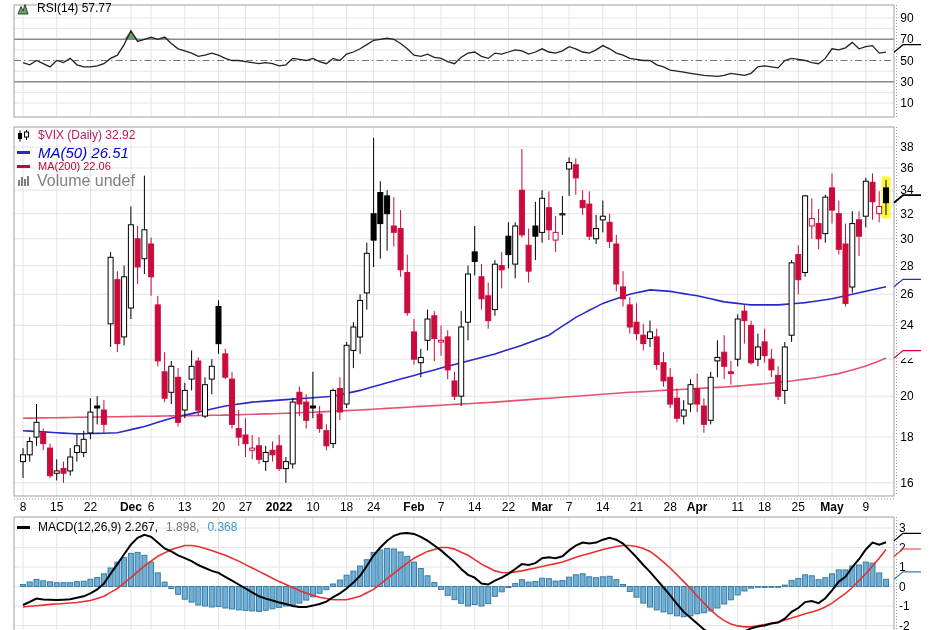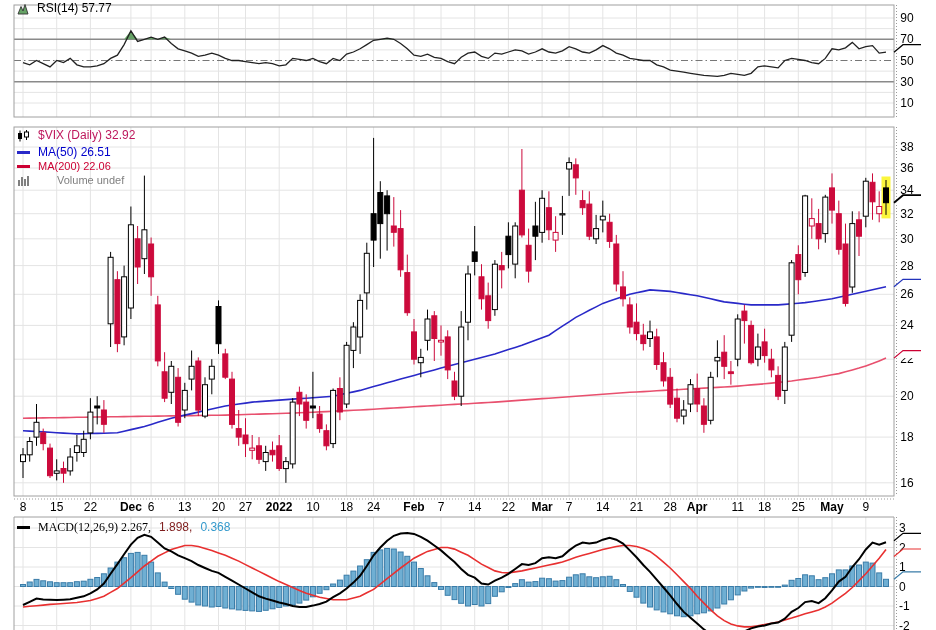--- a/index.html
+++ b/index.html
@@ -885,37 +885,37 @@
       <line x1="3" y1="0.5" x2="3" y2="11.5" stroke="#000" stroke-width="1"></line>
       <rect x="1" y="3" width="4" height="6" fill="#000"></rect>
       <line x1="9.5" y1="0" x2="9.5" y2="10" stroke="#000" stroke-width="1"></line>
       <rect x="7.5" y="2" width="4" height="5" fill="#fff" stroke="#000"></rect>
     </svg>
     <span style="color:#be185d;">$VIX (Daily) 32.92</span>
   </div>
 
   <div class="lg" style="left:17px;top:146px;">
     <span class="dash" style="background:#2929c8;"></span>
-    <span style="color:#0000cc;font-size:12px;">MA(50) 26.51</span>
+    <span style="color:#0000cc;font-size:15px;font-style:italic;">MA(50) 26.51</span>
   </div>
 
   <div class="lg" style="left:17px;top:160px;">
     <span class="dash" style="background:#cc0033;"></span>
     <span style="color:#cc0033;font-size:11px;">MA(200) 22.06</span>
   </div>
 
   <div class="lg" style="left:17px;top:174px;">
     <svg width="12" height="11">
       <rect x="1" y="5" width="2" height="6" fill="#808080"></rect>
       <rect x="4" y="2" width="2" height="9" fill="#808080"></rect>
       <rect x="7" y="4" width="2" height="7" fill="#808080"></rect>
       <rect x="10" y="1" width="2" height="10" fill="#808080"></rect>
     </svg>
-    <span style="color:#808080;font-size:11px;margin-left:20px;">Volume undef</span>
+    <span style="color:#808080;font-size:16px;">Volume undef</span>
   </div>
 
   <div class="lg" style="left:17px;top:521px;">
     <span class="dash" style="background:#000;"></span>
-    <span style="color:#000;font-family:Liberation Serif, serif;">MACD(12,26,9) 2.267,</span>
-    <span style="color:#7f1d1d;">1.898,</span>
+    <span style="color:#000;">MACD(12,26,9) 2.267,</span>
+    <span style="color:#737373;">1.898,</span>
     <span style="color:#3399cc;">0.368</span>
   </div>
 </div>
 
 </body></html>

